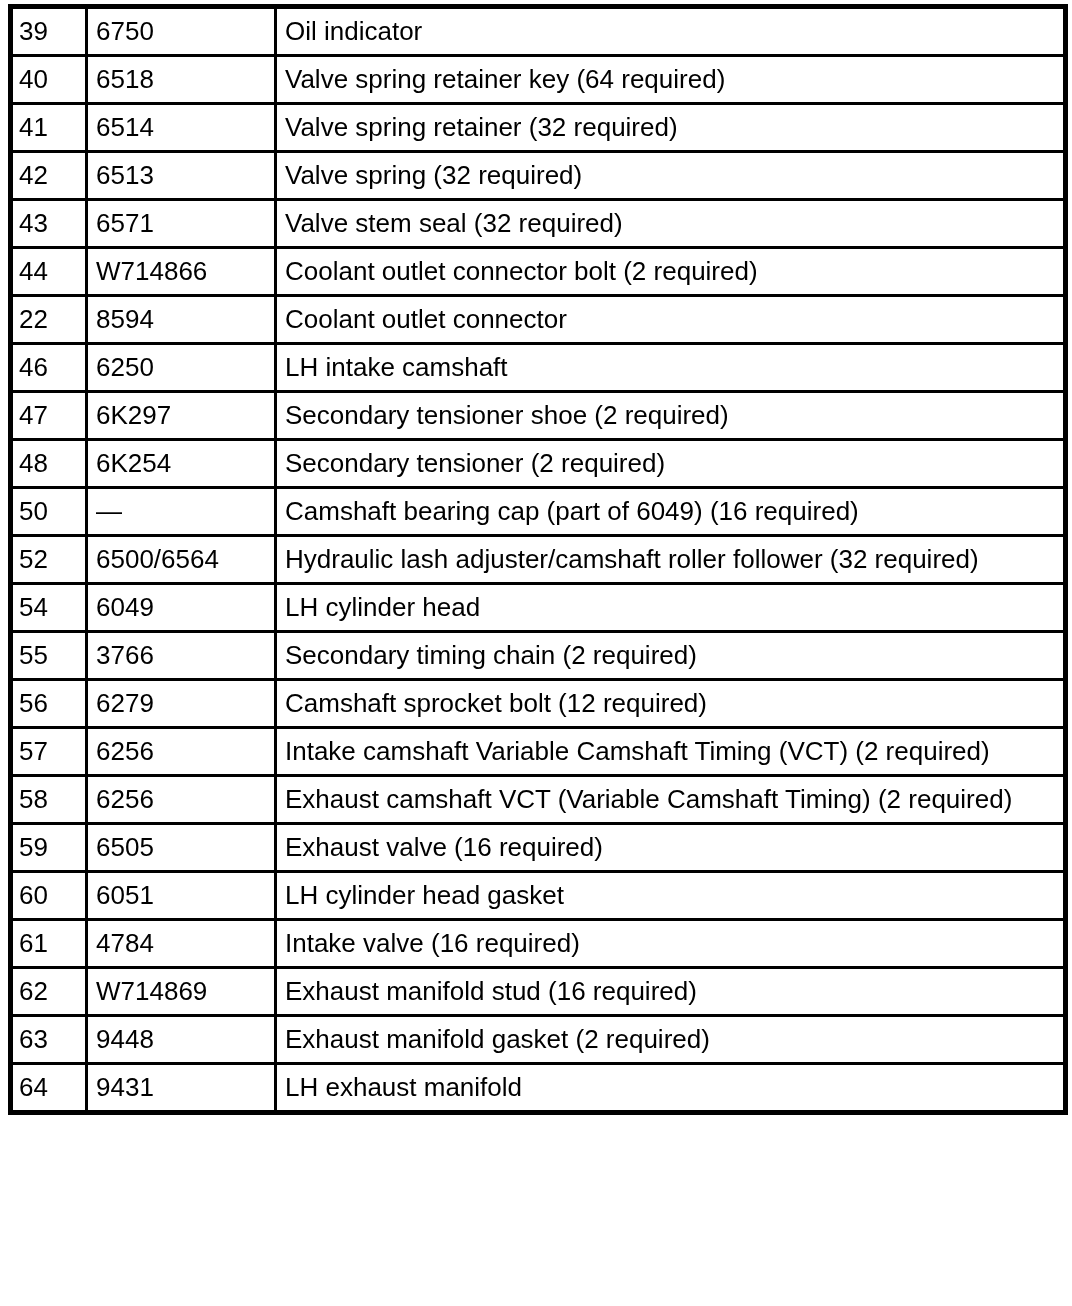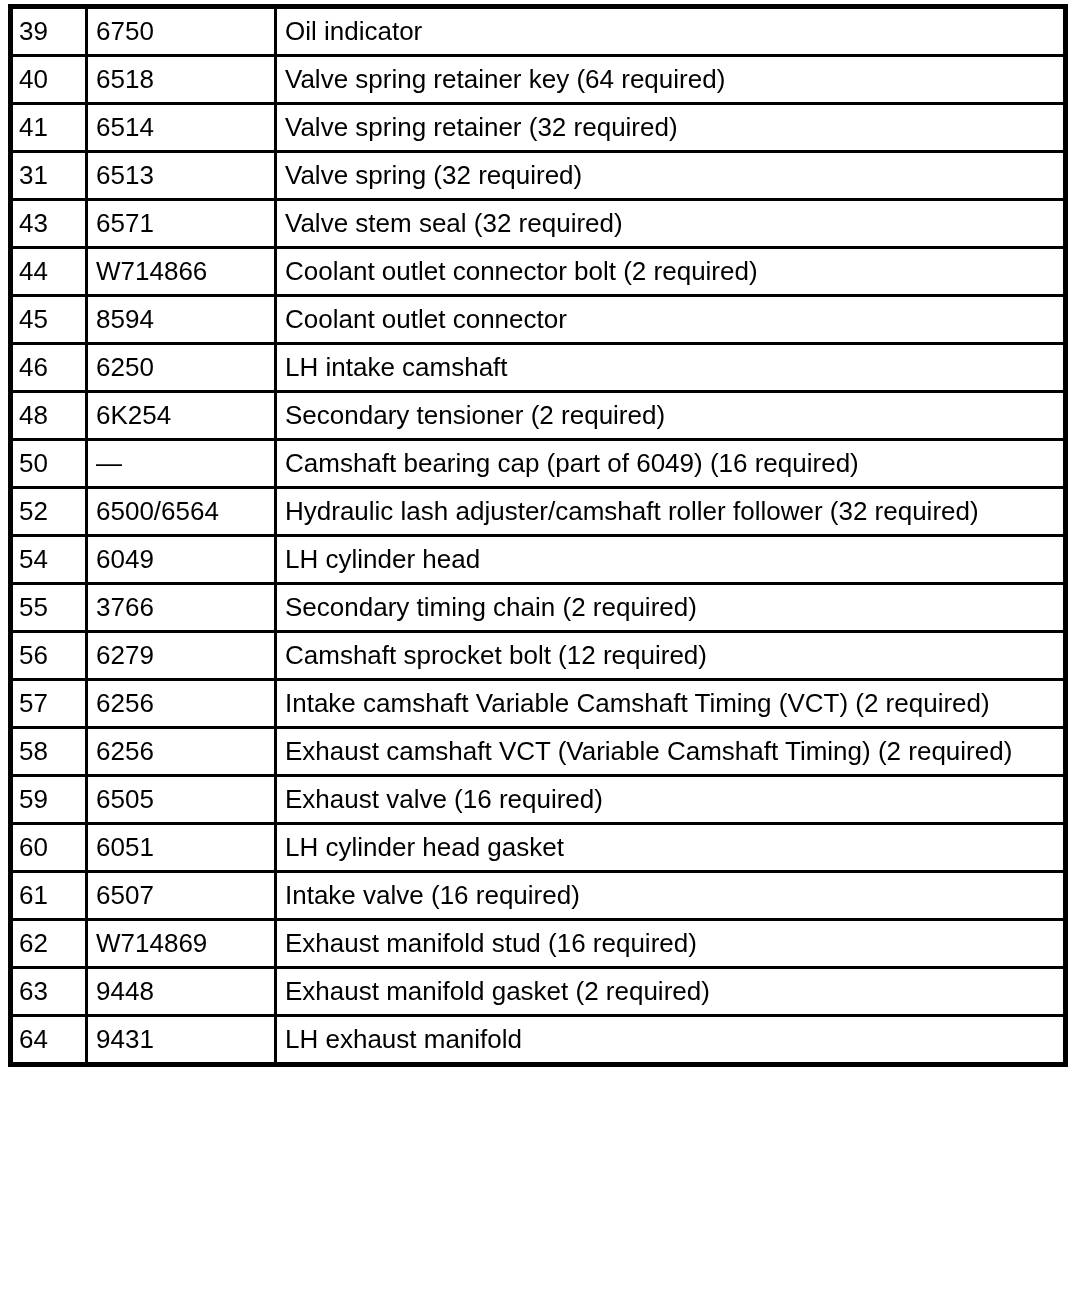--- a/index.html
+++ b/index.html
@@ -50,43 +50,48 @@
     <td class="col-item">40</td>
     <td class="col-part">6518</td>
     <td class="col-desc">Valve spring retainer key (64 required)</td>
   </tr>
         <tr>
     <td class="col-item">41</td>
     <td class="col-part">6514</td>
     <td class="col-desc">Valve spring retainer (32 required)</td>
   </tr>
         <tr>
-    <td class="col-item">31</td>
+    <td class="col-item">42</td>
     <td class="col-part">6513</td>
     <td class="col-desc">Valve spring (32 required)</td>
   </tr>
         <tr>
     <td class="col-item">43</td>
     <td class="col-part">6571</td>
     <td class="col-desc">Valve stem seal (32 required)</td>
   </tr>
         <tr>
     <td class="col-item">44</td>
     <td class="col-part">W714866</td>
     <td class="col-desc">Coolant outlet connector bolt (2 required)</td>
   </tr>
         <tr>
-    <td class="col-item">45</td>
+    <td class="col-item">22</td>
     <td class="col-part">8594</td>
     <td class="col-desc">Coolant outlet connector</td>
   </tr>
         <tr>
     <td class="col-item">46</td>
     <td class="col-part">6250</td>
     <td class="col-desc">LH intake camshaft</td>
+  </tr>
+        <tr>
+    <td class="col-item">47</td>
+    <td class="col-part">6K297</td>
+    <td class="col-desc">Secondary tensioner shoe (2 required)</td>
   </tr>
         <tr>
     <td class="col-item">48</td>
     <td class="col-part">6K254</td>
     <td class="col-desc">Secondary tensioner (2 required)</td>
   </tr>
         <tr>
     <td class="col-item">50</td>
     <td class="col-part">—</td>
     <td class="col-desc">Camshaft bearing cap (part of 6049) (16 required)</td>
@@ -126,21 +131,21 @@
     <td class="col-part">6505</td>
     <td class="col-desc">Exhaust valve (16 required)</td>
   </tr>
         <tr>
     <td class="col-item">60</td>
     <td class="col-part">6051</td>
     <td class="col-desc">LH cylinder head gasket</td>
   </tr>
         <tr>
     <td class="col-item">61</td>
-    <td class="col-part">6507</td>
+    <td class="col-part">4784</td>
     <td class="col-desc">Intake valve (16 required)</td>
   </tr>
         <tr>
     <td class="col-item">62</td>
     <td class="col-part">W714869</td>
     <td class="col-desc">Exhaust manifold stud (16 required)</td>
   </tr>
         <tr>
     <td class="col-item">63</td>
     <td class="col-part">9448</td>

